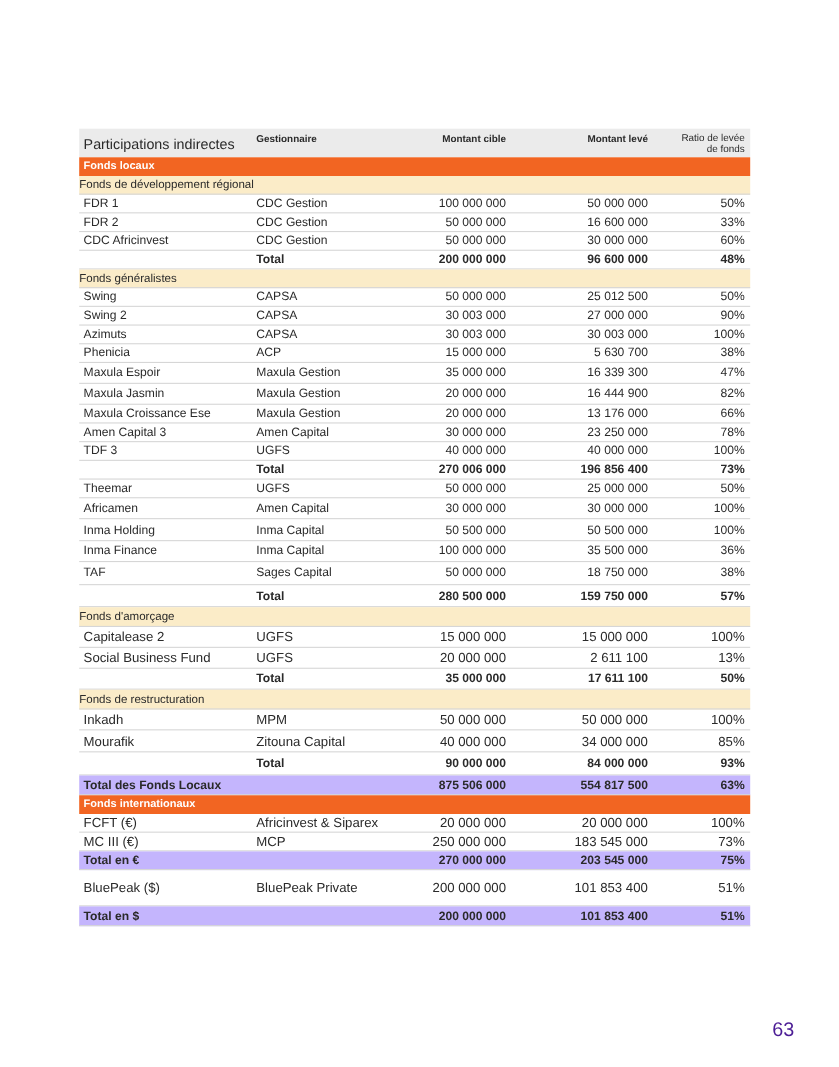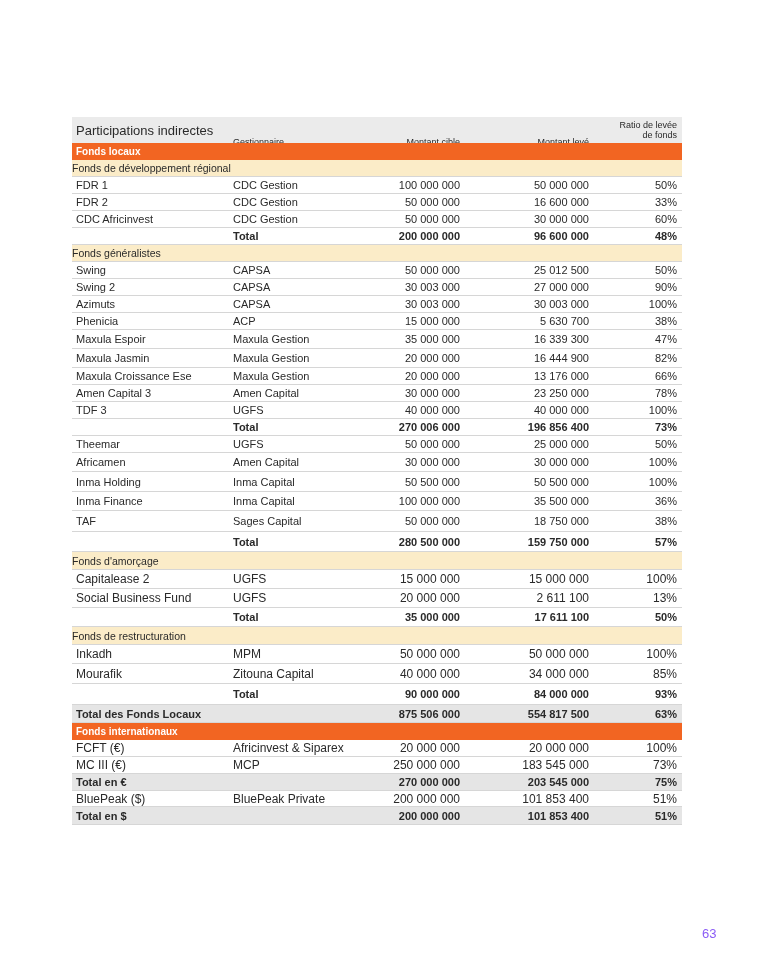--- a/index.html
+++ b/index.html
@@ -8,28 +8,28 @@
   .tbl { position:absolute; left:72px; top:117px; width:610px; }
   .row { position:relative; display:flex; align-items:center; box-sizing:border-box;
          border-bottom:1px solid #d6d6d6; font-size:11px; }
   .row .c1 { position:absolute; left:4px; }
   .row .c2 { position:absolute; left:161px; }
   .row .c3 { position:absolute; right:222px; text-align:right; }
   .row .c4 { position:absolute; right:93px; text-align:right; }
   .row .c5 { position:absolute; right:5px; text-align:right; }
   .hdr { height:26px; background:#ebebeb; border-bottom:none; font-size:9px; align-items:flex-start; }
   .hdr .c1 { font-size:13px; top:6px; }
-  .hdr .c2, .hdr .c3, .hdr .c4 { top:20px; }
+  .hdr .c2, .hdr .c3, .hdr .c4 { top:4px;font-weight:bold; }
   .hdr .c5 { top:3px; line-height:10px; }
   .sec { height:17px; background:#f26522; color:#fff; font-weight:bold; font-size:10px; border-bottom:none; }
   .sub { background:#fbecc8; justify-content:flex-start; font-size:10.5px; border-bottom:1px solid #d6d6d6; }
   .tot { font-weight:bold; }
-  .gtot { background:#e5e5e5; font-weight:bold;text-decoration:underline; }
+  .gtot { background:#c4b5fd; font-weight:bold;text-decoration:underline; }
   .big { font-size:12px; }
-  .page { position:absolute; left:702px; top:926px; font-size:13px; color:#8b5cf6; }
+  .page { position:absolute; left:702px; top:926px; font-size:18px; color:#4c1d95; }
 </style>
 </head>
 <body>
 
 <div class="tbl">
   <div class="row hdr">
     <span class="c1">Participations indirectes</span>
     <span class="c2">Gestionnaire</span>
     <span class="c3">Montant cible</span>
     <span class="c4">Montant levé</span>
@@ -256,21 +256,21 @@
     <span class="c3">250 000 000</span>
     <span class="c4">183 545 000</span>
     <span class="c5">73%</span>
   </div>
   <div class="row gtot" style="height:17px">
     <span class="c1">Total en €</span>
     <span class="c3">270 000 000</span>
     <span class="c4">203 545 000</span>
     <span class="c5">75%</span>
   </div>
-  <div class="row big" style="height:16px">
+  <div class="row big" style="height:33px">
     <span class="c1">BluePeak ($)</span>
     <span class="c2">BluePeak Private</span>
     <span class="c3">200 000 000</span>
     <span class="c4">101 853 400</span>
     <span class="c5">51%</span>
   </div>
   <div class="row gtot" style="height:18px">
     <span class="c1">Total en $</span>
     <span class="c3">200 000 000</span>
     <span class="c4">101 853 400</span>

